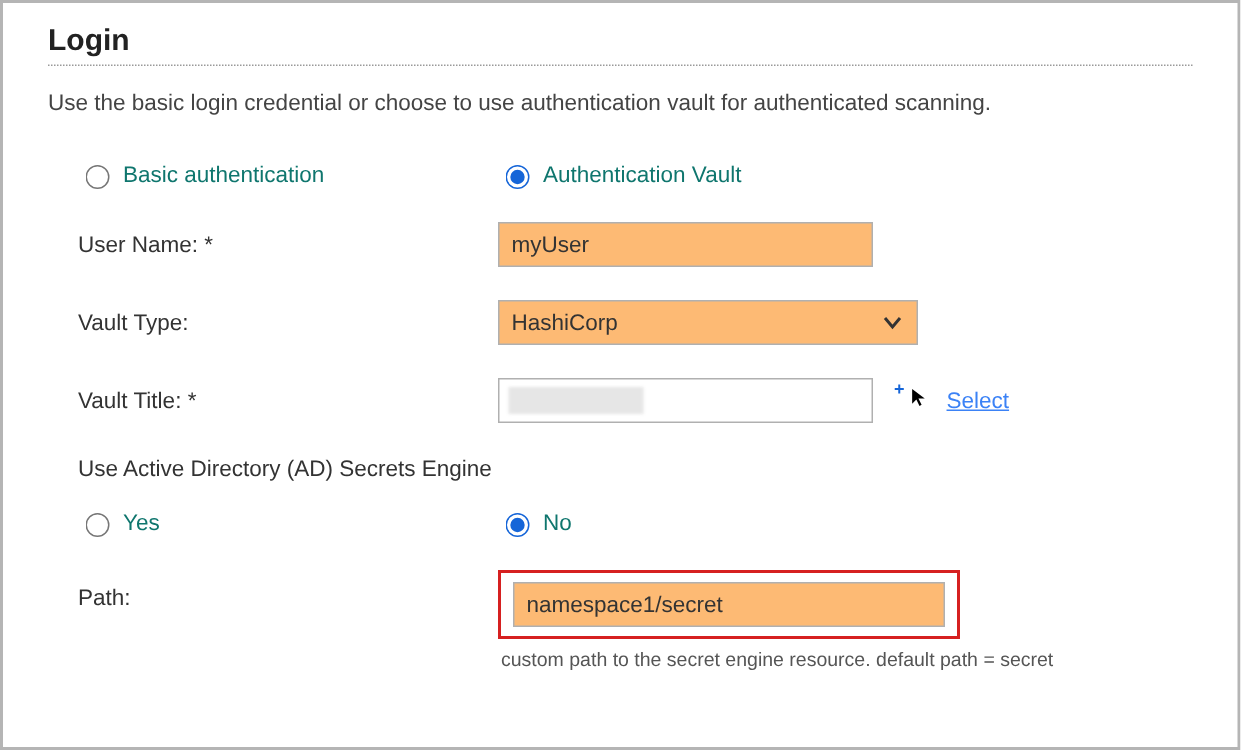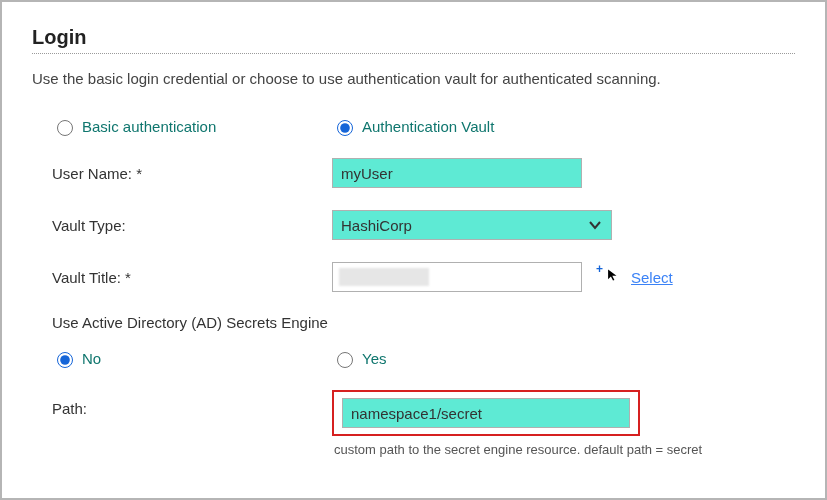--- a/index.html
+++ b/index.html
@@ -8,21 +8,21 @@
     padding: 0;
     font-family: Arial, Helvetica, sans-serif;
     font-size: 15px;
     color: #333;
     background: #fff;
   }
   .frame {
     width: 827px;
     height: 500px;
     border: 2px solid #b5b5b5;
-    padding: 18px 30px 20px 30px;
+    padding: 8px 30px 20px 30px;
     position: relative;
   }
   .section-title {
     font-size: 20px;
     font-weight: bold;
     color: #222;
     margin: 6px 0 4px 0;
   }
   .title-underline {
     border-bottom: 1px dotted #9a9a9a;
@@ -42,21 +42,21 @@
   .radio-row { display:flex; align-items:center; gap:6px; }
   .radio-row input[type=radio]{ width:16px; height:16px; accent-color:#1565d8; }
   .radio-row label { color:#0f766e; }
   .field-label { color:#333; }
   .text-input, .select-box {
     width: 250px;
     height: 30px;
     border: 1px solid #b0b0b0;
     padding: 4px 8px;
     font-size: 15px;
-    background:#5eead4;
+    background:#fdba74;
     color:#333;
   }
   .select-wrap { position:relative; width:280px; }
   .select-box { width:100%; padding-right:28px; }
   .chevron {
     position:absolute; right:10px; top:50%; transform:translateY(-50%);
     pointer-events:none;
   }
   .vault-title-cell { display:flex; align-items:center; gap:6px; }
   .readonly-box {
@@ -133,26 +133,26 @@
 
   </div>
 
   <div style="height:22px"></div>
   <div class="full-row">Use Active Directory (AD) Secrets Engine</div>
   <div style="height:18px"></div>
 
   <div class="form-grid">
 
     <div class="radio-row">
+      <input type="radio" name="admode" style="">
+      <label>Yes</label>
+    </div>
+    <div class="radio-row">
       <input type="radio" name="admode" checked="" style="">
       <label>No</label>
-    </div>
-    <div class="radio-row">
-      <input type="radio" name="admode" style="">
-      <label>Yes</label>
     </div>
 
     <div class="field-label" style="align-self:start; padding-top:10px;">Path:</div>
     <div class="path-cell-wrap">
       <div class="path-highlight">
         <input class="text-input" type="text" style="width: 288px;" value="namespace1/secret">
       </div>
       <div class="help-text">custom path to the secret engine resource. default path = secret</div>
     </div>
 

